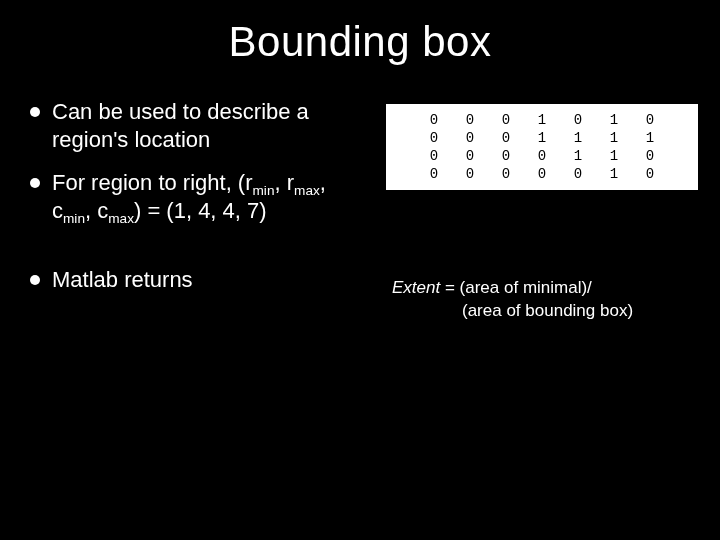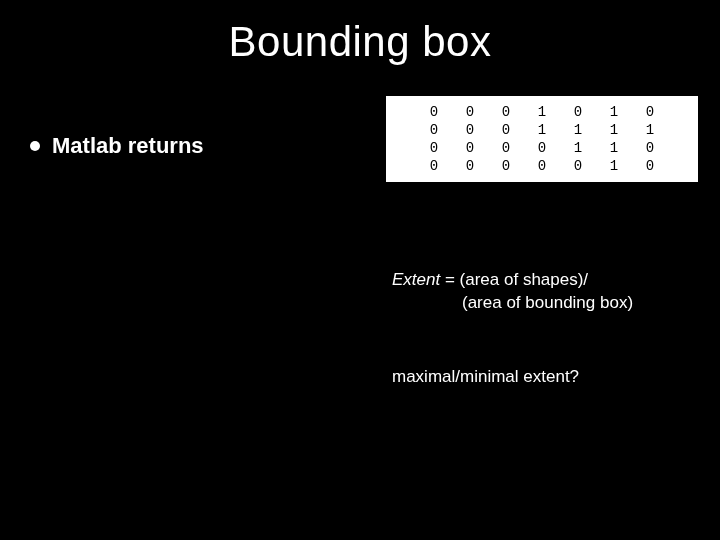--- a/index.html
+++ b/index.html
@@ -1,18 +1,18 @@
 <!DOCTYPE html>
 <html><head>
 <meta charset="utf-8">
 <style>
   * { margin: 0; padding: 0; box-sizing: border-box; }
   html, body { width: 720px; height: 540px; background: #000; color: #fff; font-family: Arial, Helvetica, sans-serif; overflow: hidden; }
   .slide { position: relative; width: 720px; height: 540px; padding: 18px 28px 0 28px; }
-  .title { text-align: center; font-size: 42px; font-weight: 400; margin-bottom: 24px; letter-spacing: 0.5px; }
+  .title { text-align: center; font-size: 42px; font-weight: 400; margin-bottom: 32px; letter-spacing: 0.5px; }
   .cols { display: flex; gap: 22px; }
   .left { flex: 0 0 332px; }
   .right { flex: 1 1 auto; position: relative; }
 
   ul.bullets { list-style: none; }
   ul.bullets > li { position: relative; padding-left: 24px; font-size: 22px; line-height: 1.25; margin-bottom: 16px; }
   ul.bullets > li::before {
     content: ""; position: absolute; left: 2px; top: 9px;
     width: 10px; height: 10px; border-radius: 50%; background: #fff;
   }
@@ -21,33 +21,39 @@
   .matrix-wrap { background: #fff; color: #000; width: 312px; height: 86px;
                  display: flex; align-items: center; justify-content: center;
                  margin-left: 4px; margin-top: 6px; }
   table.matrix { border-collapse: collapse; font-family: "Courier New", monospace; font-size: 14px; }
   table.matrix td { width: 36px; text-align: center; padding: 1px 0; }
 
   .extent { font-size: 17px; font-style: italic; margin-top: 86px; margin-left: 10px; line-height: 1.38; }
   .extent .pad { display: inline-block; width: 70px; }
   .question { font-size: 17px; margin-top: 28px; margin-left: 10px; line-height: 1.35; }
 
-  .lower { margin-top: 42px; font-weight: bold; }
+  .lower { margin-top: 42px; }
   .paren { font-size: 20px; padding-left: 24px; margin-top: -8px; }
 </style>
 </head>
 <body>
 
 <div class="slide">
 
   <h1 class="title">Bounding box</h1>
 
   <div class="cols">
 
     <div class="left">
+      <ul class="bullets">
+        <li>Can be used to describe a region's location</li>
+        <li>
+          <span>For region to right, (r</span><sub>min</sub><span>, r</span><sub>max</sub><span>, c</span><sub>min</sub><span>, c</span><sub>max</sub><span>) = (1, 4, 4, 7)</span>
+        </li>
+      </ul>
 
       <div class="lower">
         <ul class="bullets">
           <li>Matlab returns</li>
         </ul>
       </div>
     </div>
 
     <div class="right">
       <div class="matrix-wrap">
@@ -87,24 +93,23 @@
                 <td>0</td>
                 <td>0</td>
                 <td>1</td>
                 <td>0</td>
           </tr>
         </tbody>
           </table>
       </div>
 
       <div class="extent">
-        <span>Extent</span><span style="font-style:normal"> = (area of shapes)/</span><br>
+        <span>Extent</span><span style="font-style:normal"> = (area of minimal)/</span><br>
         <span class="pad"></span><span style="font-style:normal">(area of bounding box)</span>
       </div>
 
       <div class="question">
         <br>
-        <span>maximal/minimal extent?</span>
       </div>
     </div>
 
   </div>
 </div>
 
 </body></html>

